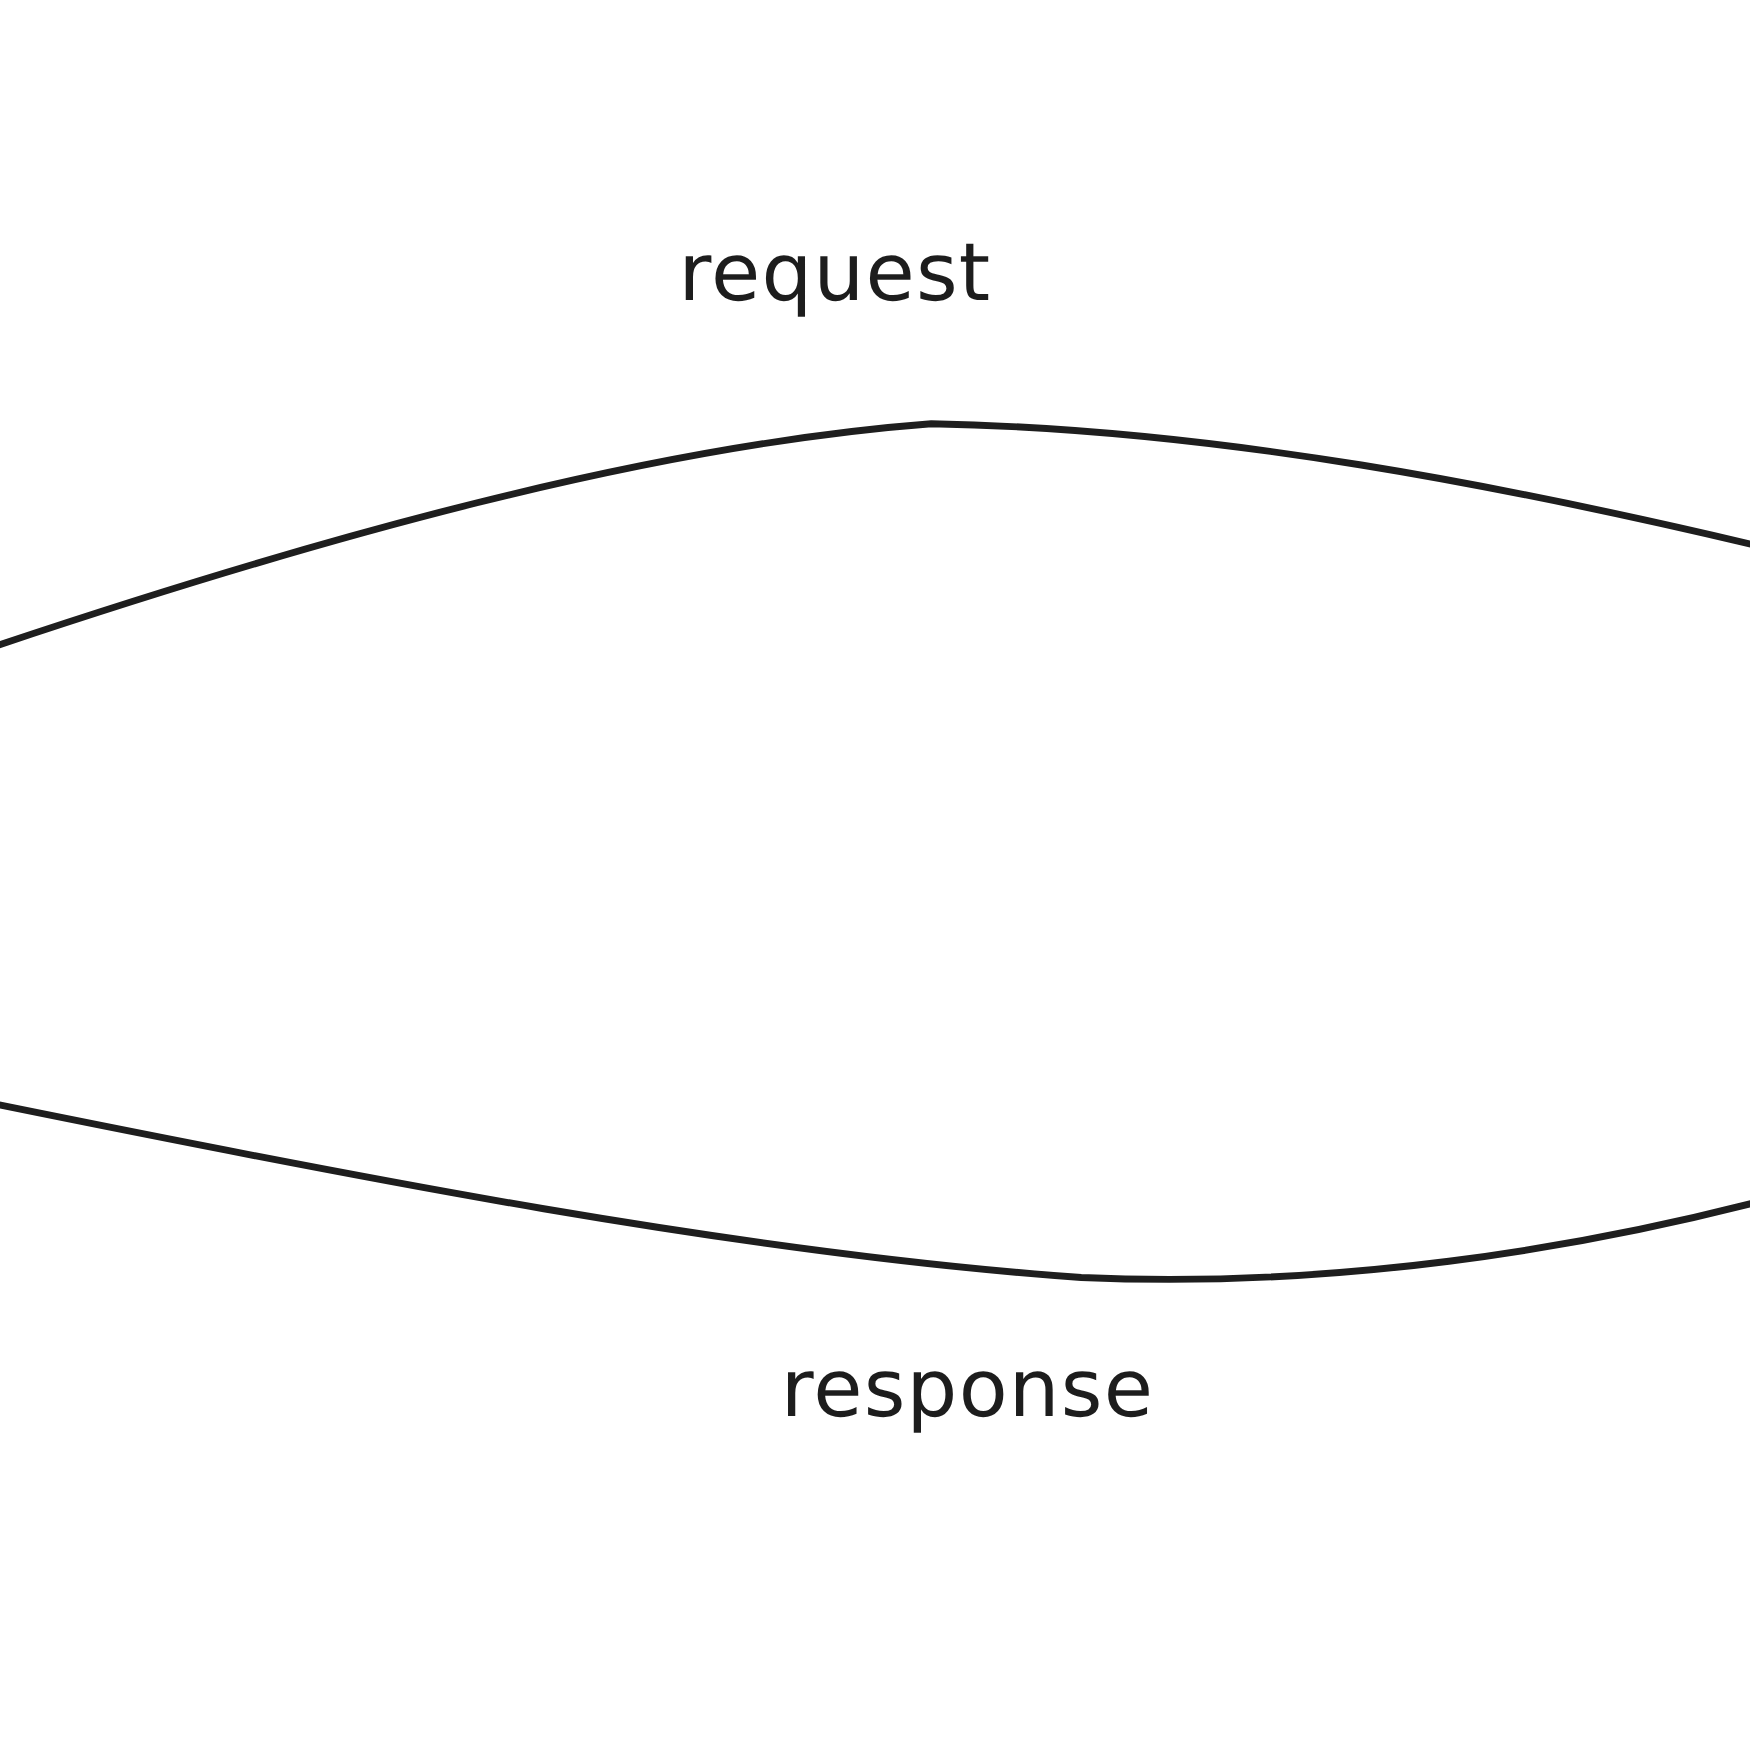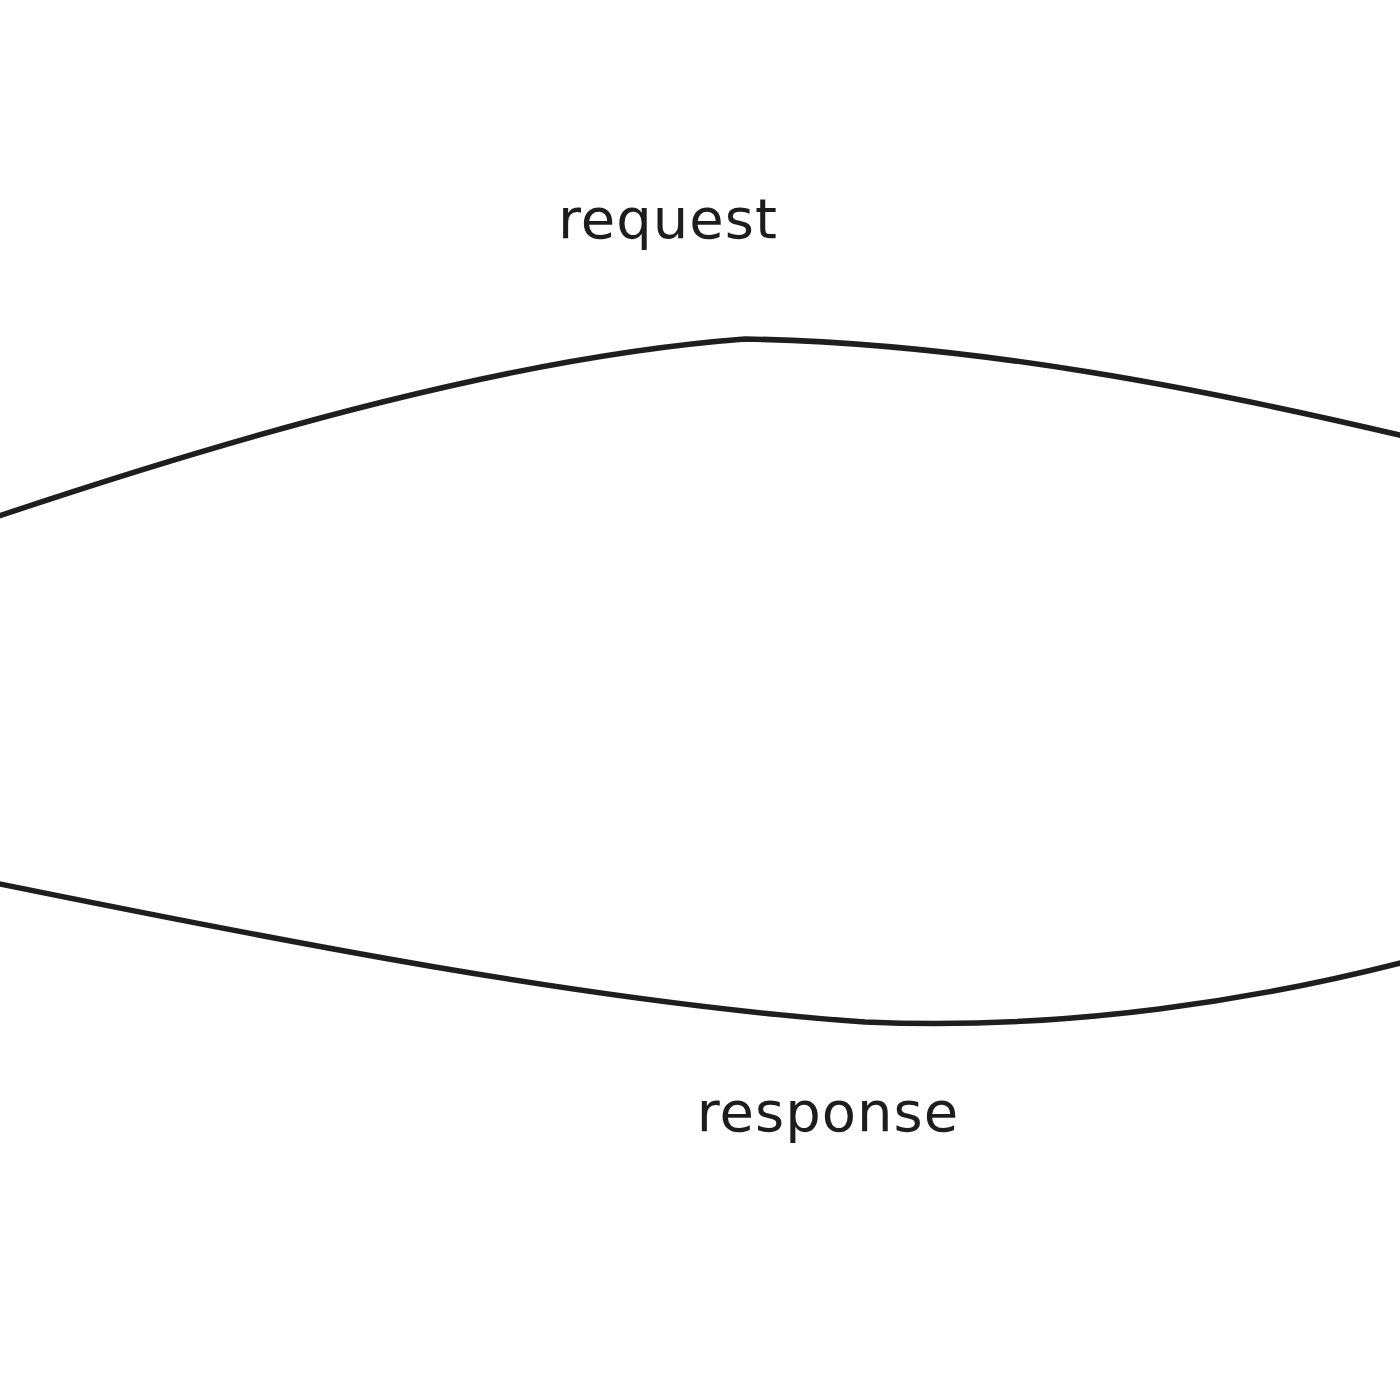--- a/index.html
+++ b/index.html
@@ -29,33 +29,33 @@
   .arc {
     fill: none;
     stroke-width: 5.5;
     stroke-linecap: round;
     stroke-linejoin: round;
   }
   .label {
     position: absolute;
     transform: translate(-50%, -50%);
     color: #1d1d1d;
-    font-size: 56px;
+    font-size: 64px;
     font-weight: 400;
     letter-spacing: 1px;
     white-space: nowrap;
     line-height: 1;
     user-select: none;
   }
   .label-request {
     left: 668px;
     top: 219px;
   }
   .label-response {
-    left: 828px;
+    left: 774px;
     top: 1112px;
   }
 </style>
 </head>
 <body>
 
 <div class="canvas">
 
   <svg viewBox="0 0 1400 1400" aria-hidden="true">
 

